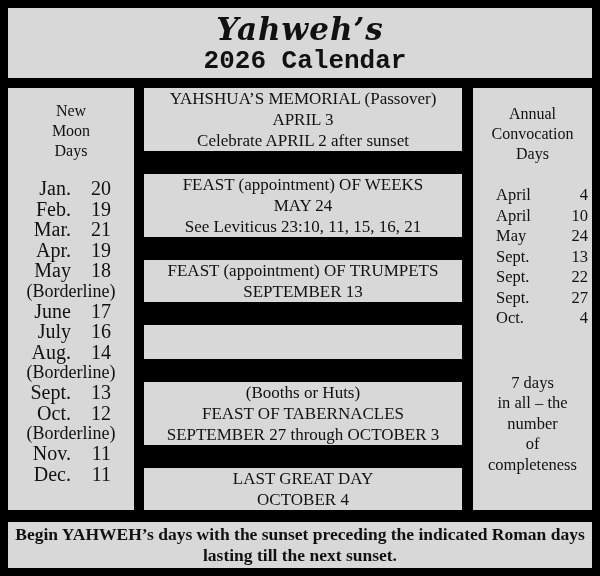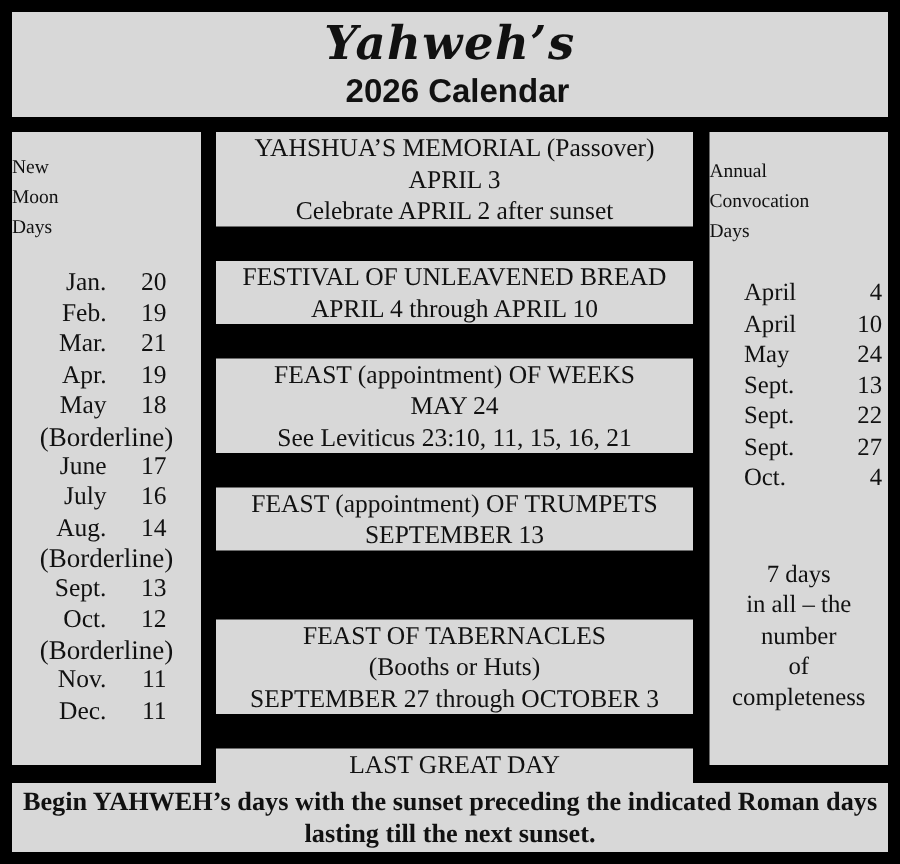--- a/index.html
+++ b/index.html
@@ -24,37 +24,37 @@
     height: 70px; flex: none;
     display: flex; flex-direction: column; align-items: center; justify-content: center;
   }
   .title-main {
     font-family: "DejaVu Serif", serif;
     font-weight: bold; font-style: italic;
     font-size: 31px; line-height: 36px;
     letter-spacing: 1px;
   }
   .title-sub {
-    font-family: Liberation Sans, sans-serif;
+    font-family: Liberation Mono, monospace;
     font-weight: bold;
-    font-size: 22px; line-height: 28px; margin-left: 10px;
+    font-size: 26px; line-height: 28px; margin-left: 10px;
   }
 
   
   .main-row { margin-top: 10px; height: 422px; flex: none; display: flex; }
   .side-panel { box-sizing: border-box; flex: none; }
   .left-panel  { width: 126px; padding-top: 13px; }
   .right-panel { width: 119px; padding-top: 16px; }
 
   .panel-header {
-    white-space: pre-line; 
-    font-size: 13px; line-height: 20px;
+    white-space: pre-line; text-align: center;
+    font-size: 16px; line-height: 20px;
   }
   .moon-rows { margin-top: 17px; }
-  .lrow { display: flex; font-size: 17px; line-height: 20.5px; }
+  .lrow { display: flex; font-size: 20px; line-height: 20.5px; }
   .lrow .m { width: 63px; text-align: right; }
   .lrow .d { width: 40px; text-align: right; }
   .lnote {
     text-align: center; font-size: 18px; line-height: 20px;
   }
 
   
   .mid-col {
     width: 318px; flex: none;
     margin-left: 10px; margin-right: 11px;
@@ -163,38 +163,34 @@
           </div>
       </div>
     </div>
 
     <div class="mid-col">
       <div class="feast-box lg">
         <div>YAHSHUA’S MEMORIAL (Passover)</div>
         <div>APRIL 3</div>
         <div>Celebrate APRIL 2 after sunset</div>
       </div>
-      <div class="feast-box sm">
-        <div>FESTIVAL OF UNLEAVENED BREAD</div>
-        <div>APRIL 4 through APRIL 10</div>
-      </div>
       <div class="feast-box lg">
         <div>FEAST (appointment) OF WEEKS</div>
         <div>MAY 24</div>
         <div>See Leviticus 23:10, 11, 15, 16, 21</div>
       </div>
       <div class="feast-box sm">
         <div>FEAST (appointment) OF TRUMPETS</div>
         <div>SEPTEMBER 13</div>
       </div>
       <div class="feast-box sm">
       </div>
       <div class="feast-box lg">
+        <div>(Booths or Huts)</div>
         <div>FEAST OF TABERNACLES</div>
-        <div>(Booths or Huts)</div>
         <div>SEPTEMBER 27 through OCTOBER 3</div>
       </div>
       <div class="feast-box sm">
         <div>LAST GREAT DAY</div>
         <div>OCTOBER 4</div>
       </div>
     </div>
 
     <div class="panel side-panel right-panel">
       <div class="panel-header">Annual

